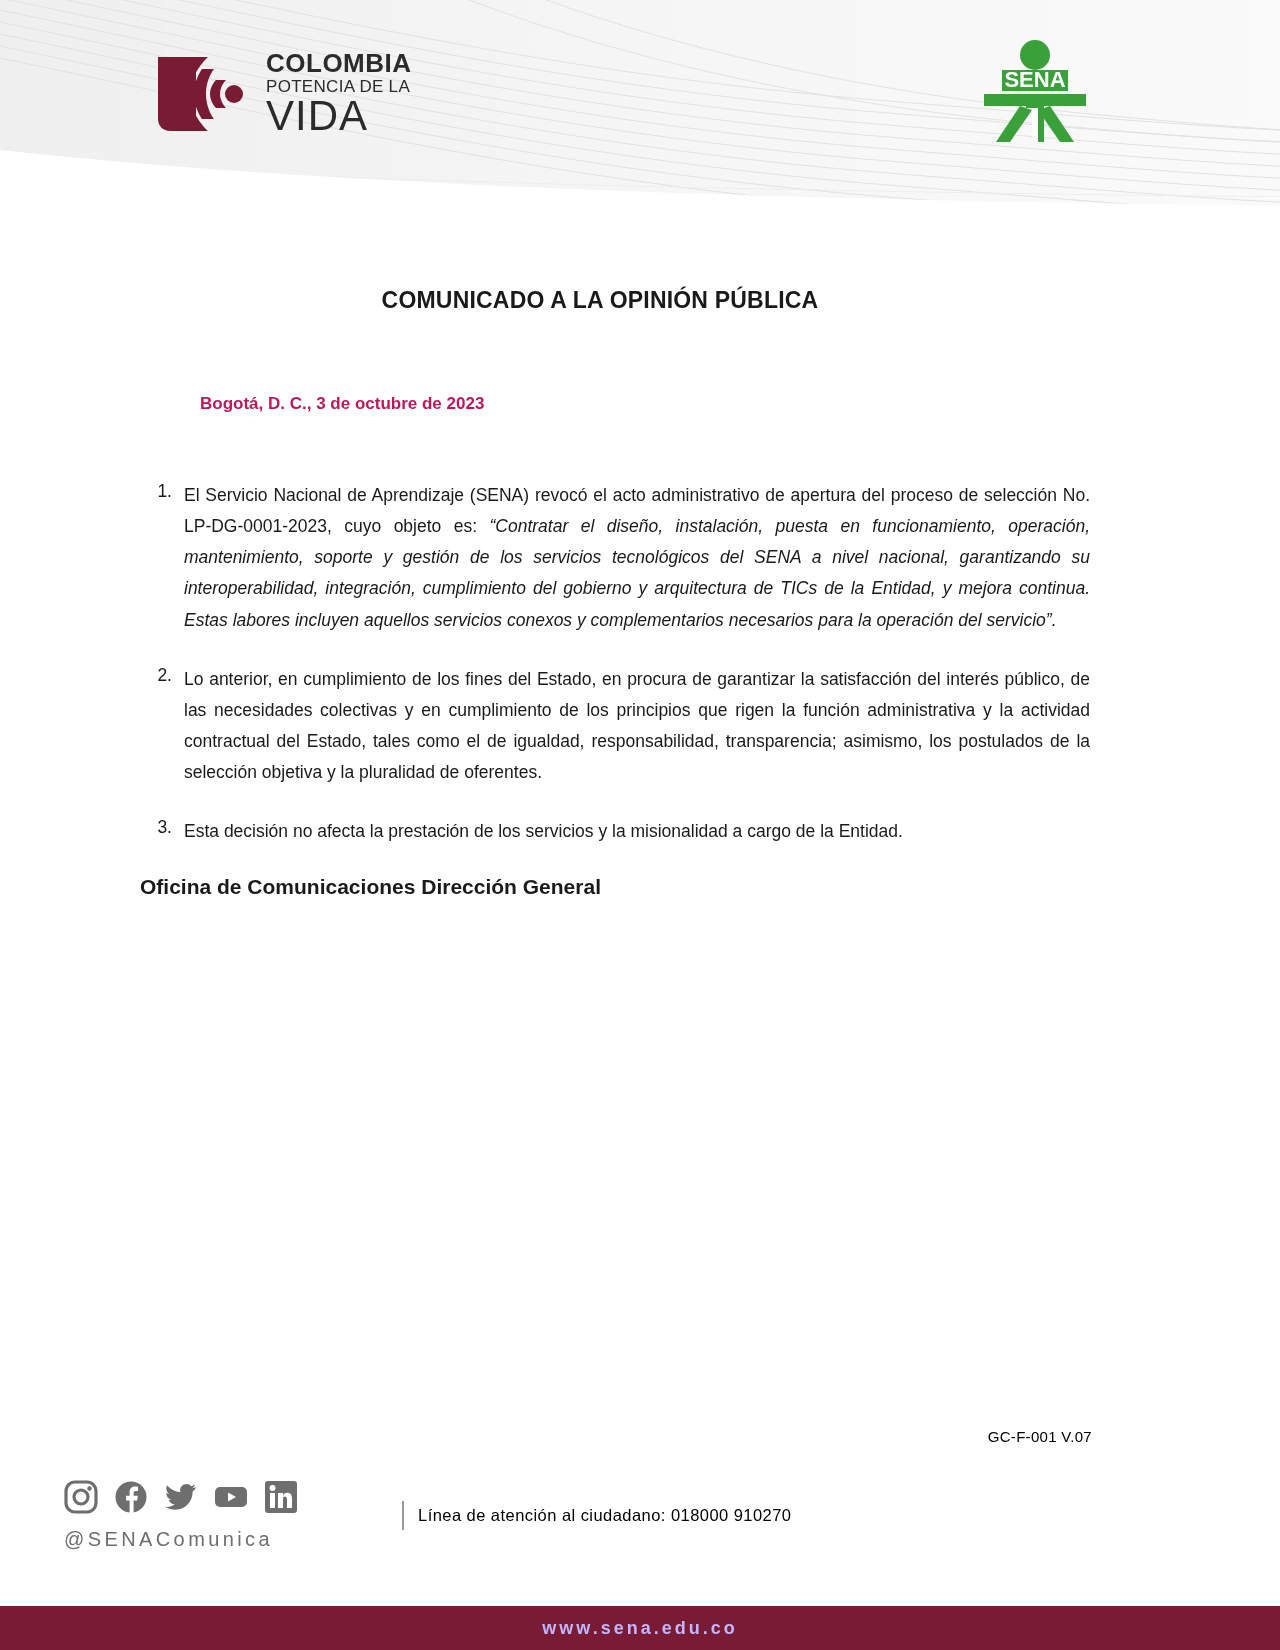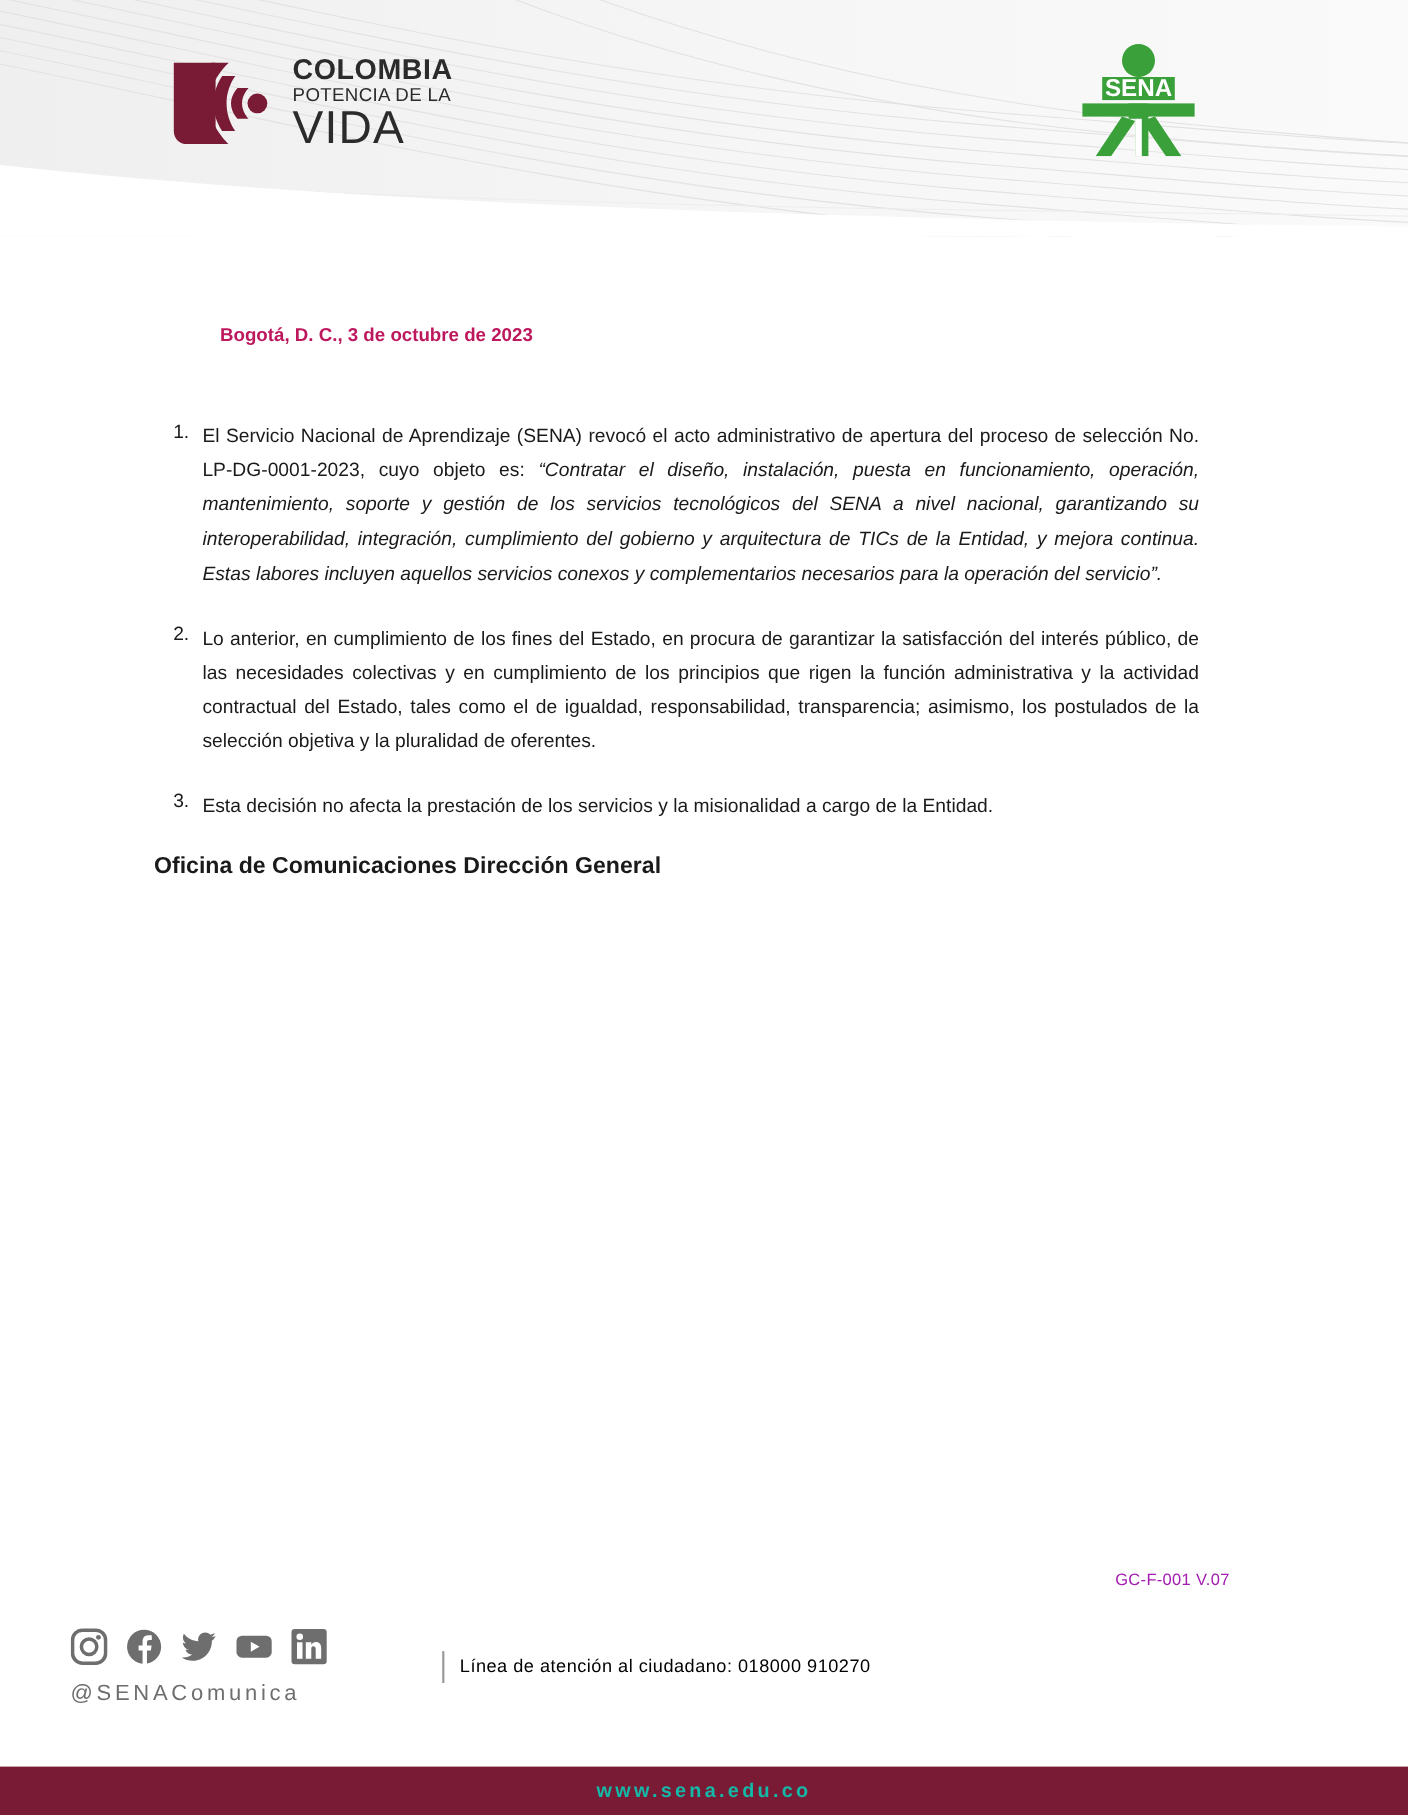--- a/index.html
+++ b/index.html
@@ -133,24 +133,24 @@
   
   .footer {
     position: absolute;
     left: 0;
     bottom: 0;
     width: 1280px;
     height: 230px;
   }
   .form-code {
     position: absolute;
-    right: 162px;
+    right: 188px;
     top: 8px;
     font-size: 15px;
-    color: #a21caf;
+    color: #000000;
     letter-spacing: 0.3px;
   }
   .footer-content {
     position: absolute;
     left: 0;
     top: 60px;
     width: 1280px;
     display: flex;
     align-items: flex-start;
   }
@@ -187,21 +187,21 @@
     left: 0;
     bottom: 0;
     width: 1280px;
     height: 44px;
     background: #7a1b36;
     display: flex;
     align-items: center;
     justify-content: center;
   }
   .bottom-bar .url {
-    color: #14b8a6;
+    color: #c4b5fd;
     font-size: 18px;
     font-weight: bold;
     letter-spacing: 3px;
   }
 </style>
 </head>
 <body>
 
 <div class="header">
 
@@ -258,20 +258,21 @@
     <rect x="4" y="56" width="102" height="12" fill="#3aa03a"></rect>
     <path d="M46,56 L64,56 L64,104 L52,104 L52,70 L46,70 Z" fill="#3aa03a"></path>
     <path d="M40,68 L52,72 L30,104 L16,104 Z" fill="#3aa03a"></path>
     <path d="M70,68 L58,72 L80,104 L94,104 Z" fill="#3aa03a"></path>
     <path d="M52,70 L58,70 L58,104 L52,104 Z" fill="#ffffff"></path>
   </svg>
 </div>
 
 <div class="doc">
 
+  <div class="doc-title">COMUNICADO A LA OPINIÓN PÚBLICA</div>
 
   <div class="doc-date">Bogotá, D. C., 3 de octubre de 2023</div>
 
   <ol class="items">
 
     <li class="item">
       <span class="item-num">1.</span>
       <span class="item-body"><span>El Servicio Nacional de Aprendizaje (SENA) revocó el acto administrativo de apertura del proceso de selección No. LP-DG-0001-2023, cuyo objeto es: </span><span class="quoted">“Contratar el diseño, instalación, puesta en funcionamiento, operación, mantenimiento, soporte y gestión de los servicios tecnológicos del SENA a nivel nacional, garantizando su interoperabilidad, integración, cumplimiento del gobierno y arquitectura de TICs de la Entidad, y mejora continua. Estas labores incluyen aquellos servicios conexos y complementarios necesarios para la operación del servicio”.</span></span>
     </li>
 

